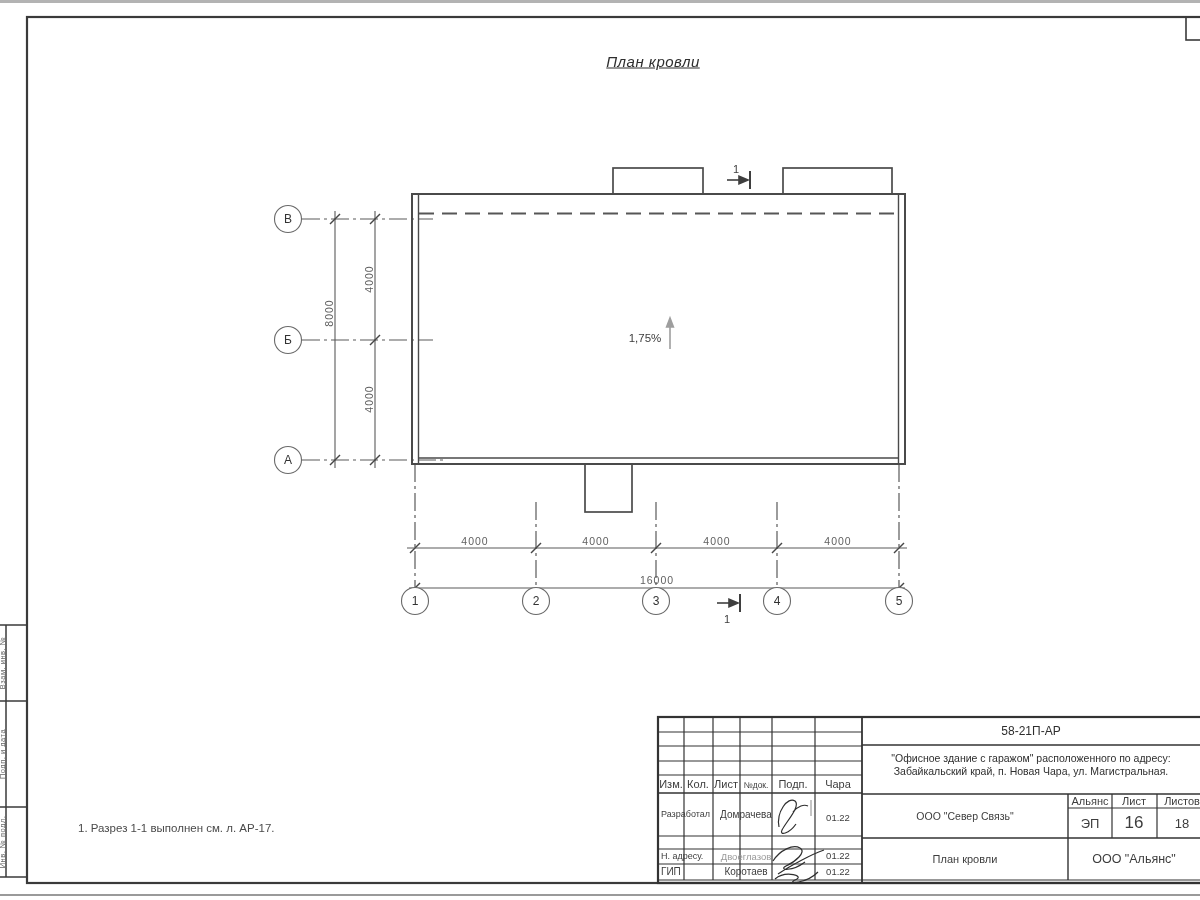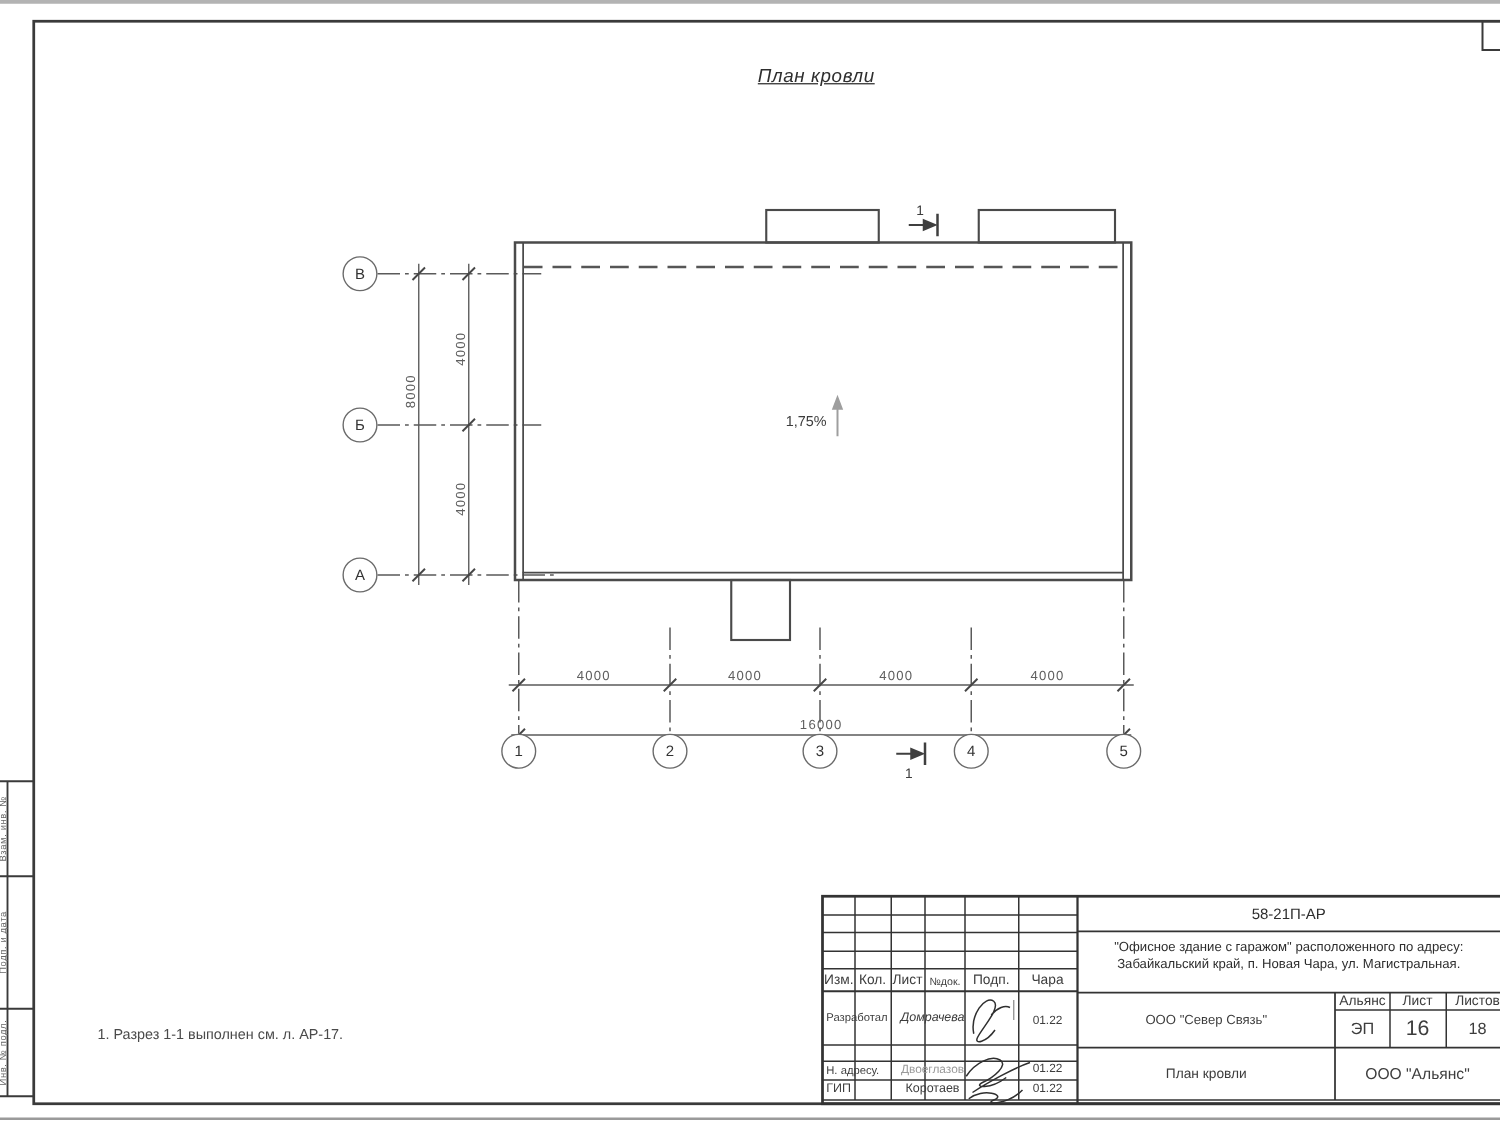--- a/index.html
+++ b/index.html
@@ -196,21 +196,21 @@
   <span class="t" style="left:1182px;top:823px;font-size:13px;">18</span>
 
   <span class="t" style="left:671px;top:784px;font-size:11px;">Изм.</span>
   <span class="t" style="left:698px;top:784px;font-size:11px;">Кол.</span>
   <span class="t" style="left:726px;top:784px;font-size:11px;">Лист</span>
   <span class="t" style="left:756px;top:785px;font-size:8.5px;">№док.</span>
   <span class="t" style="left:793px;top:784px;font-size:11px;">Подп.</span>
   <span class="t" style="left:838px;top:784px;font-size:11px;">Чара</span>
 
   <span class="tl" style="left:661px;top:814px;font-size:9px;">Разработал</span>
-  <span class="t" style="left:746px;top:814px;font-size:10px;font-style:italic;">Домрачева</span>
+  <span class="t" style="left:746px;top:814px;font-size:10px;">Домрачева</span>
   <span class="t" style="left:838px;top:817px;font-size:9.5px;">01.22</span>
 
   <span class="tl" style="left:661px;top:856px;font-size:9px;">Н. адресу.</span>
   <span class="t gray" style="left:746px;top:856px;font-size:9.5px;">Двоеглазов</span>
   <span class="t" style="left:838px;top:855px;font-size:9.5px;">01.22</span>
 
   <span class="tl" style="left:661px;top:871px;font-size:10px;">ГИП</span>
   <span class="t" style="left:746px;top:871px;font-size:10px;">Коротаев</span>
   <span class="t" style="left:838px;top:871px;font-size:9.5px;">01.22</span>
 

